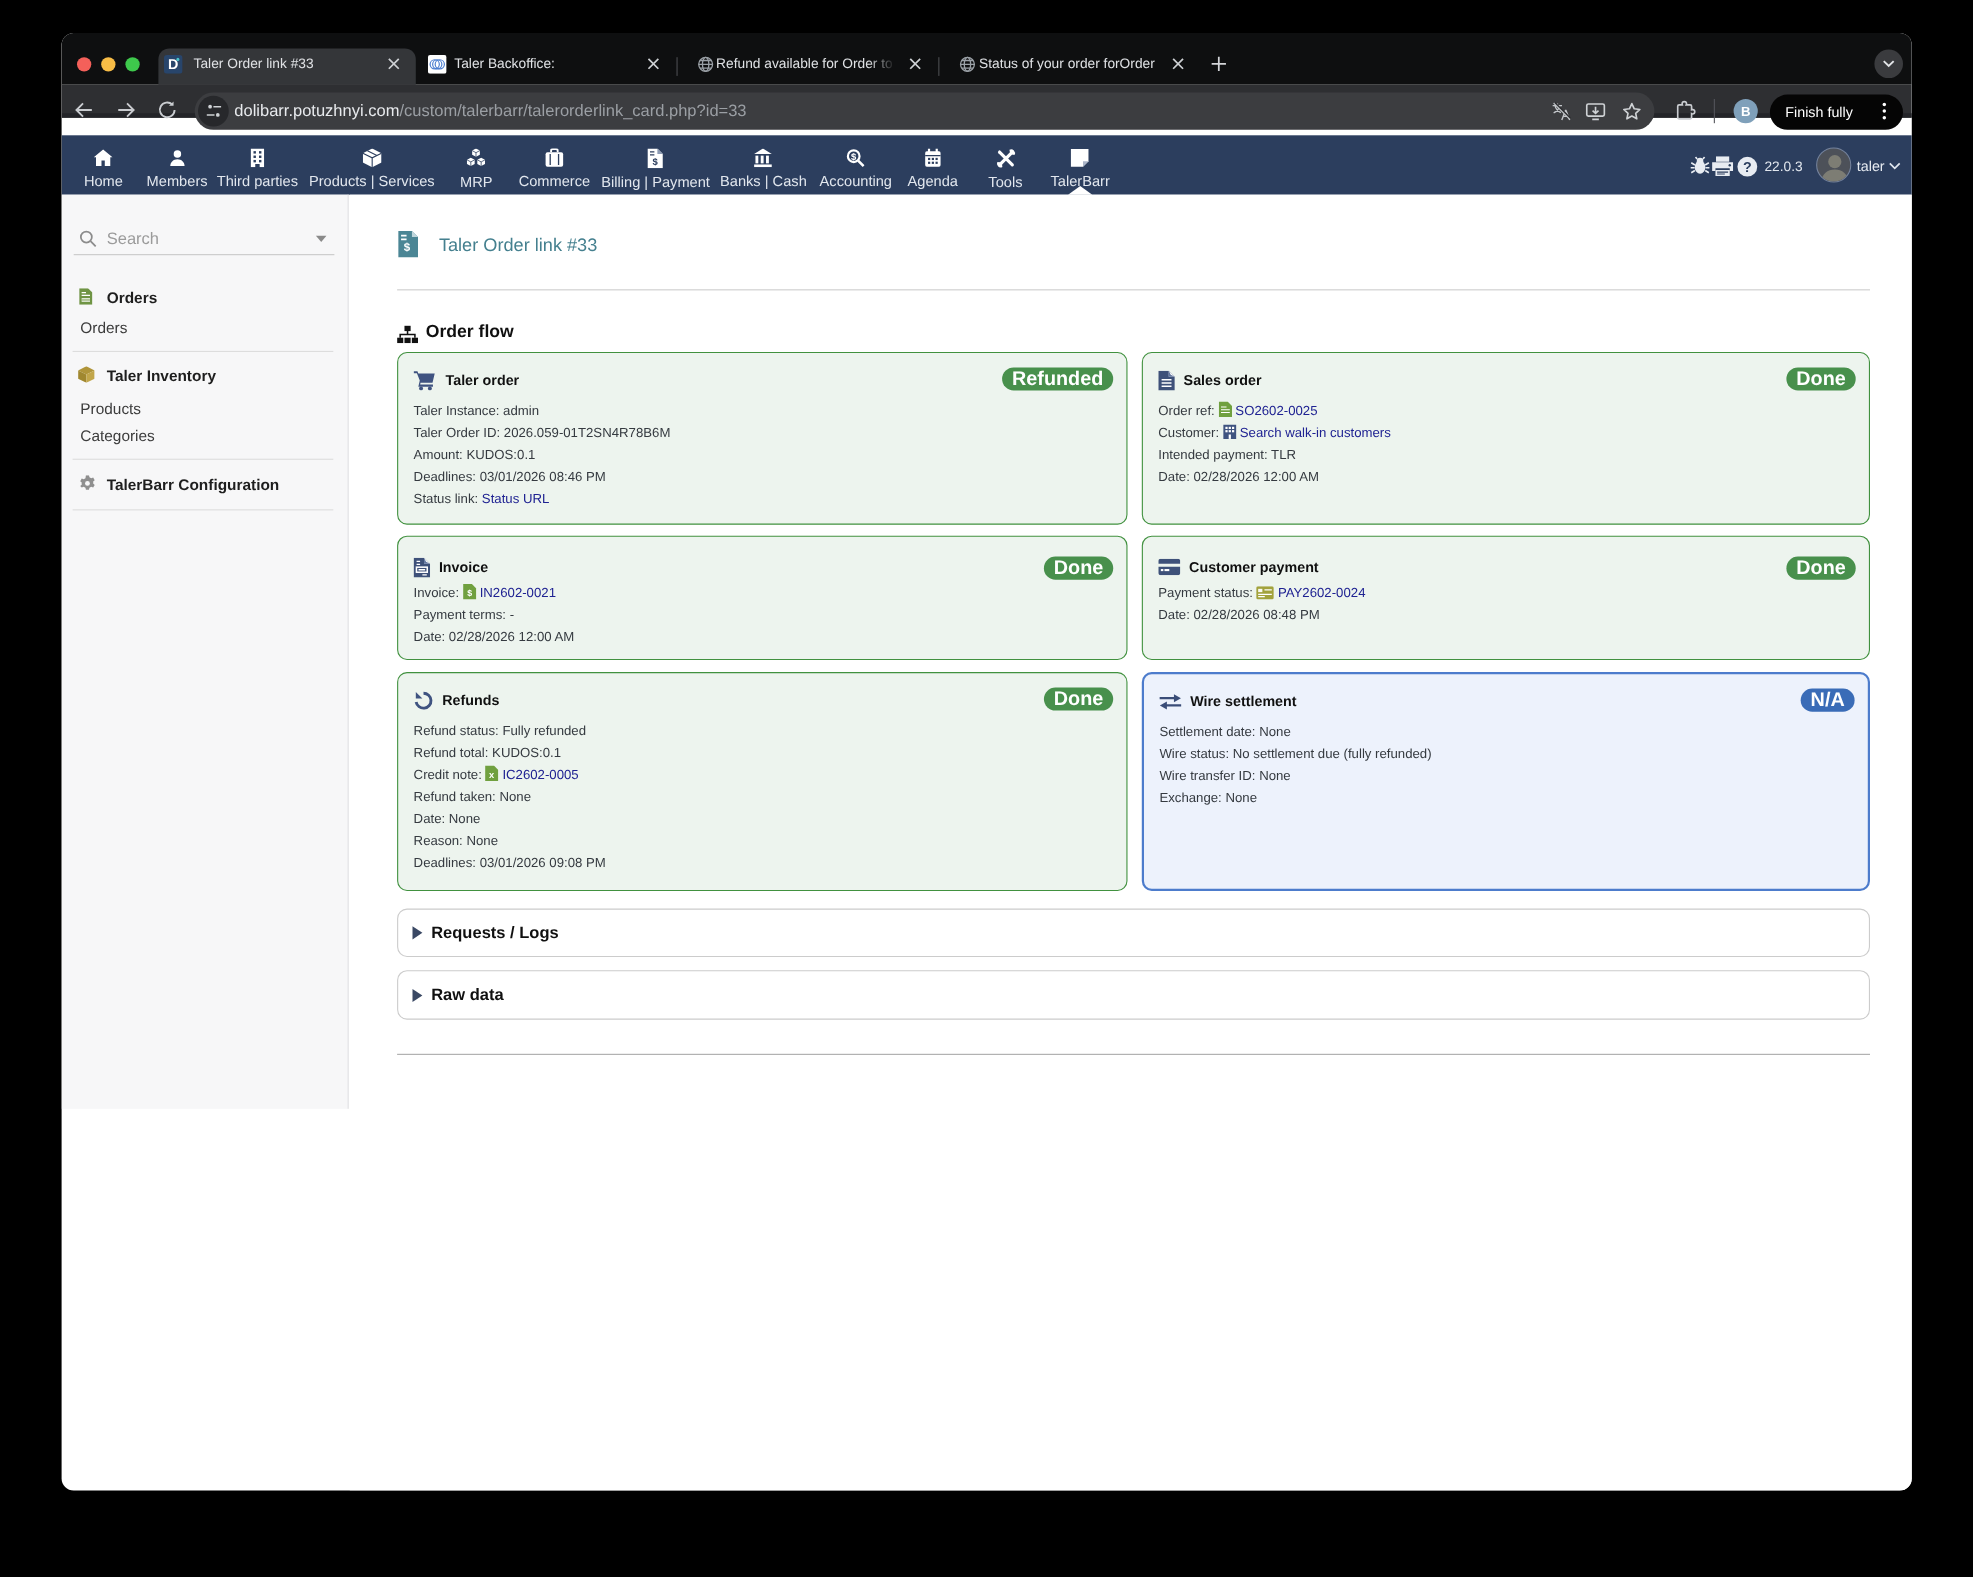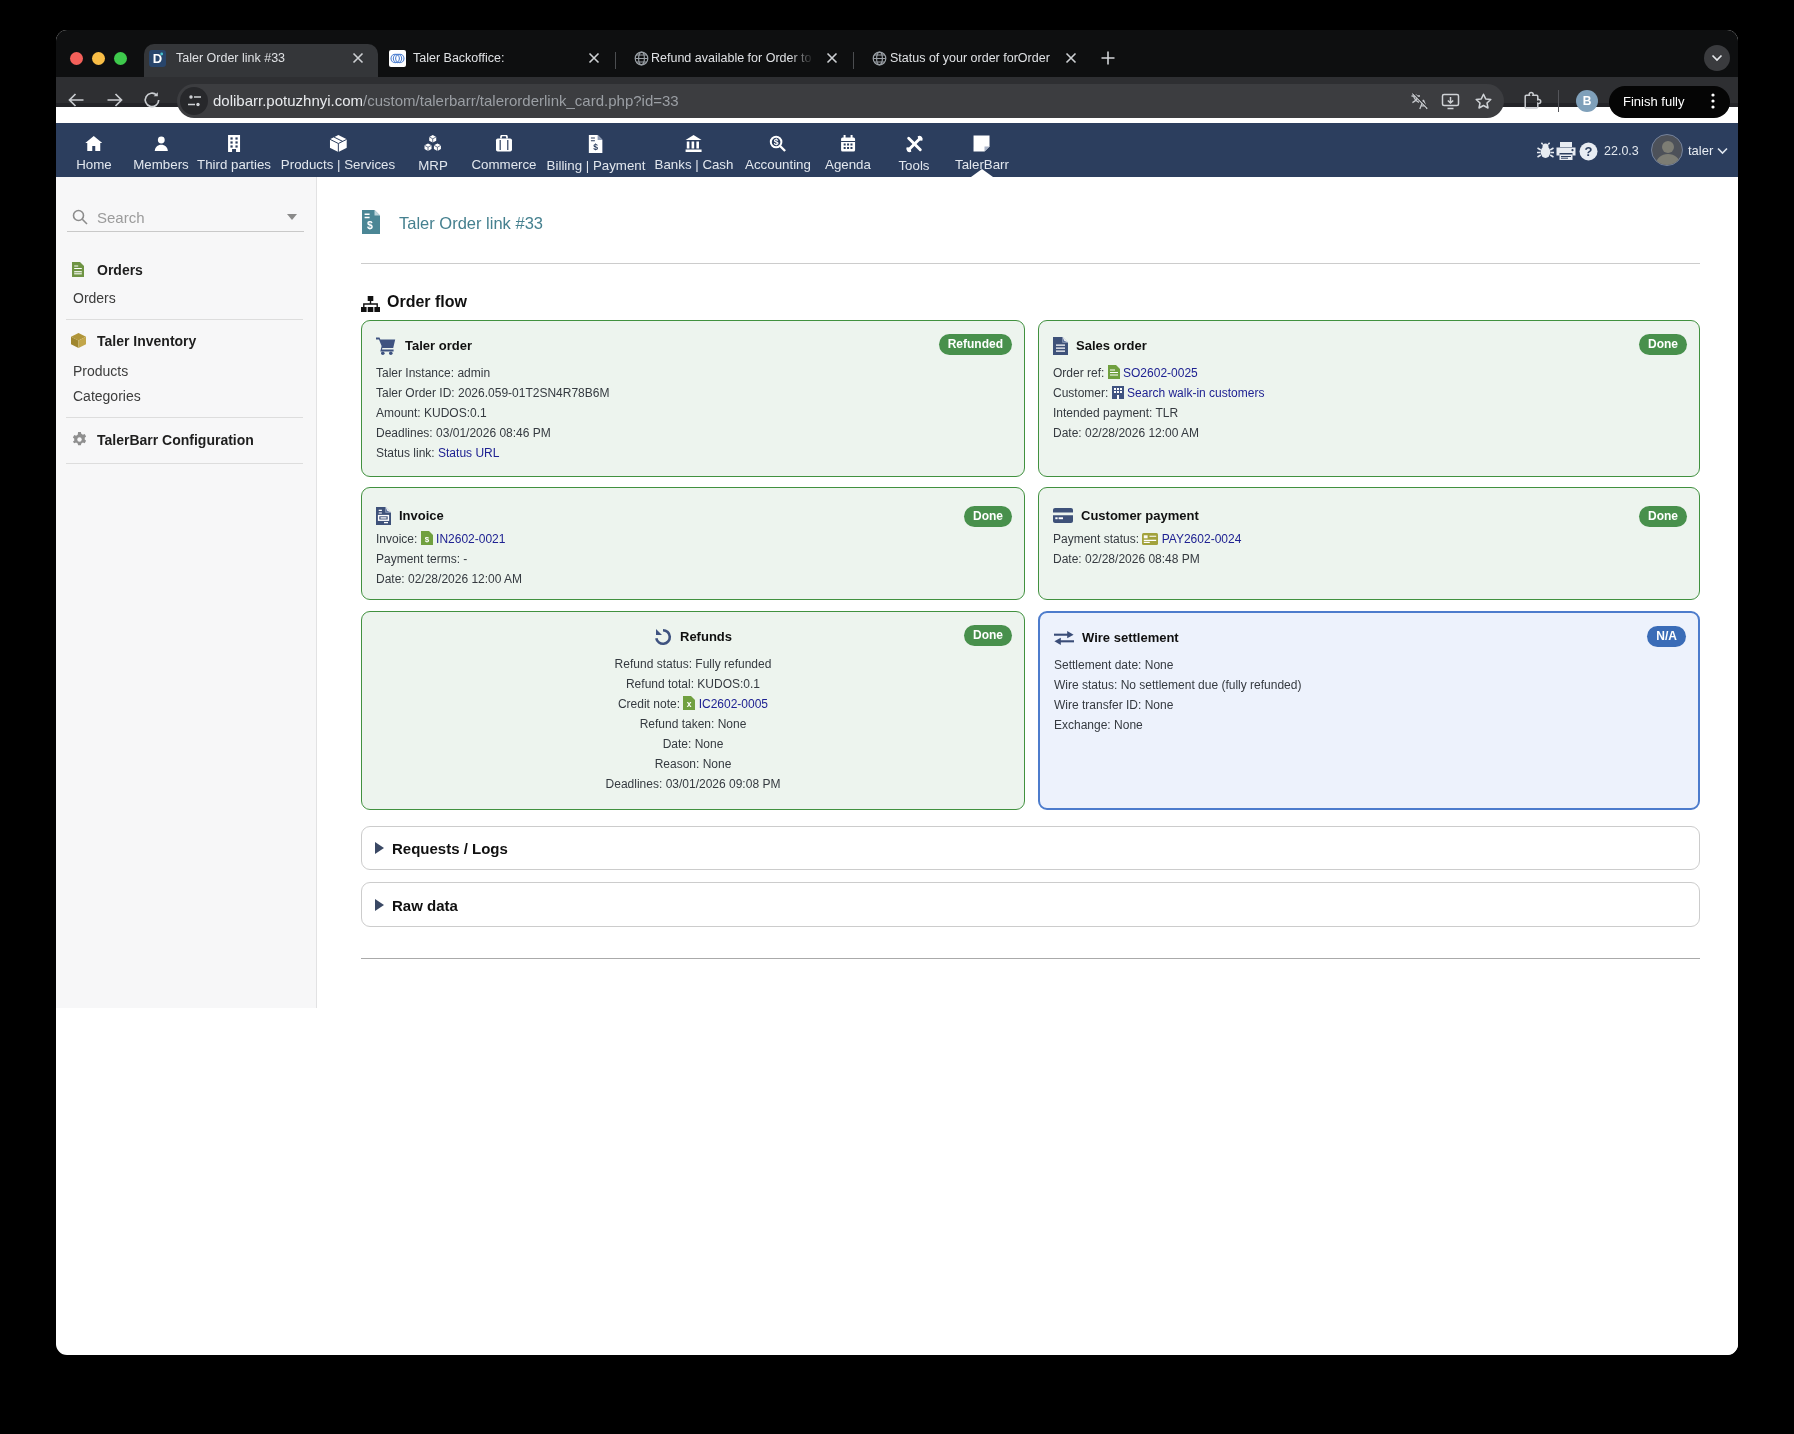--- a/index.html
+++ b/index.html
@@ -43,21 +43,21 @@
 #oftitle { position:absolute; left:69px; top:116px; font-size:16px; font-weight:bold; color:#101010; }
 
 .card { position:absolute; border-radius:9px; padding:13px 14px; font-size:12px; color:#353a40; }
 .card.green { background:#edf4ee; border:1.5px solid #41913f; }
 .card.blue  { background:#edf2fc; border:2px solid #4d7ccc; }
 .chead { height:22px; line-height:22px; font-size:13px; font-weight:bold; color:#101010; margin-bottom:7px; white-space:nowrap; }
 .chead svg { vertical-align:middle; margin-right:8px; }
 .cline { height:20px; line-height:20px; white-space:nowrap; }
 .cline a { color:#1f2292; text-decoration:none; }
 .cline svg { vertical-align:-2px; }
-.badge { position:absolute; top:13px; right:12px; height:21px; line-height:21px; border-radius:11px; padding:0 9px; color:#fff; font-size:12px; font-weight:bold; }
+.badge { position:absolute; top:13px; right:12px; height:21px; line-height:21px; border-radius:11px; padding:0 9px; color:#fff; font-size:18px; font-weight:bold; }
 .badge.g { background:#48904c; }
 .badge.b { background:#3a6cb7; }
 .r2 { padding-top:16px !important; }
 .r2 .chead { margin-bottom:3px; }
 .r2 .badge { top:17.5px; }
 
 .acc { position:absolute; left:43px; width:1339px; border:1px solid #ccc; border-radius:9px; background:#fff; }
 .acc .t { position:absolute; left:13px; top:50%; transform:translateY(-50%); width:0; height:0; border-top:6.5px solid transparent; border-bottom:6.5px solid transparent; border-left:9px solid #3a4864; }
 .acc .x { position:absolute; left:30px; top:50%; transform:translateY(-50%); font-size:15px; font-weight:bold; color:#101010; }
 </style>
@@ -484,21 +484,21 @@
           </svg><span style="vertical-align:middle;">Customer payment</span></div>
       <span class="badge g">Done</span>
       <div class="cline">Payment status: <svg width="16" height="12" viewBox="0 0 16 12">
             <rect width="16" height="12" rx="1.5" fill="#a2a23c"></rect>
             <rect x="1.8" y="2.3" width="3.8" height="3" fill="#fff" opacity=".95"></rect>
             <path d="M7.5 3.2h6.7M1.8 7.4h12.4M1.8 9.4h6" stroke="#fff" stroke-width="1.1"></path>
           </svg> <a>PAY2602-0024</a></div>
       <div class="cline">Date: 02/28/2026 08:48 PM</div>
     </div>
 
-    <div class="card green" style="left:43px; top:434px; width:664px; height:199px;text-align:center;">
+    <div class="card green" style="left:43px; top:434px; width:664px; height:199px;">
       <div class="chead"><svg width="18" height="18" viewBox="0 0 18 18">
             <path d="M9 2.2a6.8 6.8 0 1 1-6.7 8" fill="none" stroke="#3f5380" stroke-width="2.6"></path>
             <path d="M2 1v6h6z" fill="#3f5380"></path>
           </svg><span style="vertical-align:middle;">Refunds</span></div>
       <span class="badge g">Done</span>
       <div class="cline">Refund status: Fully refunded</div>
       <div class="cline">Refund total: KUDOS:0.1</div>
       <div class="cline">Credit note: <svg width="12" height="14" viewBox="0 0 12 14">
             <path d="M0 0h8l4 4v10H0z" fill="#70a03f"></path>
             <text x="6" y="11" font-size="8.5" font-weight="bold" fill="#fff" text-anchor="middle" font-family="Liberation Sans">x</text>

